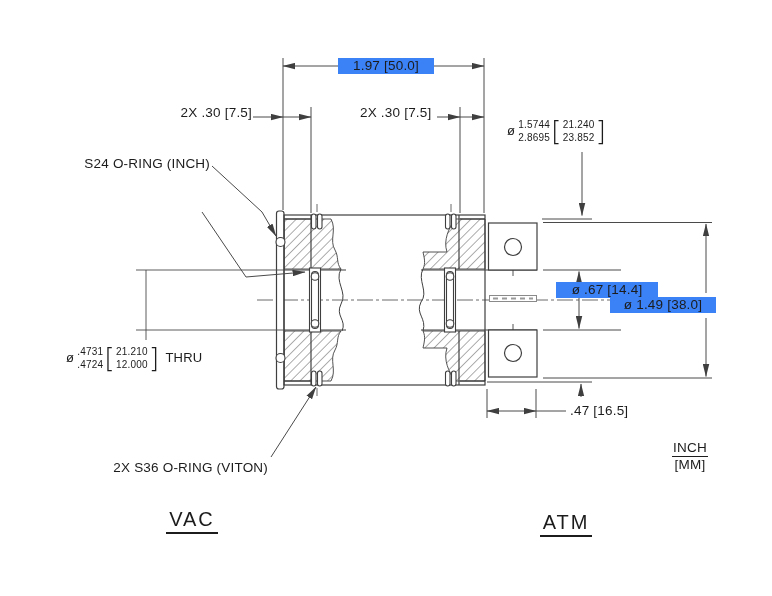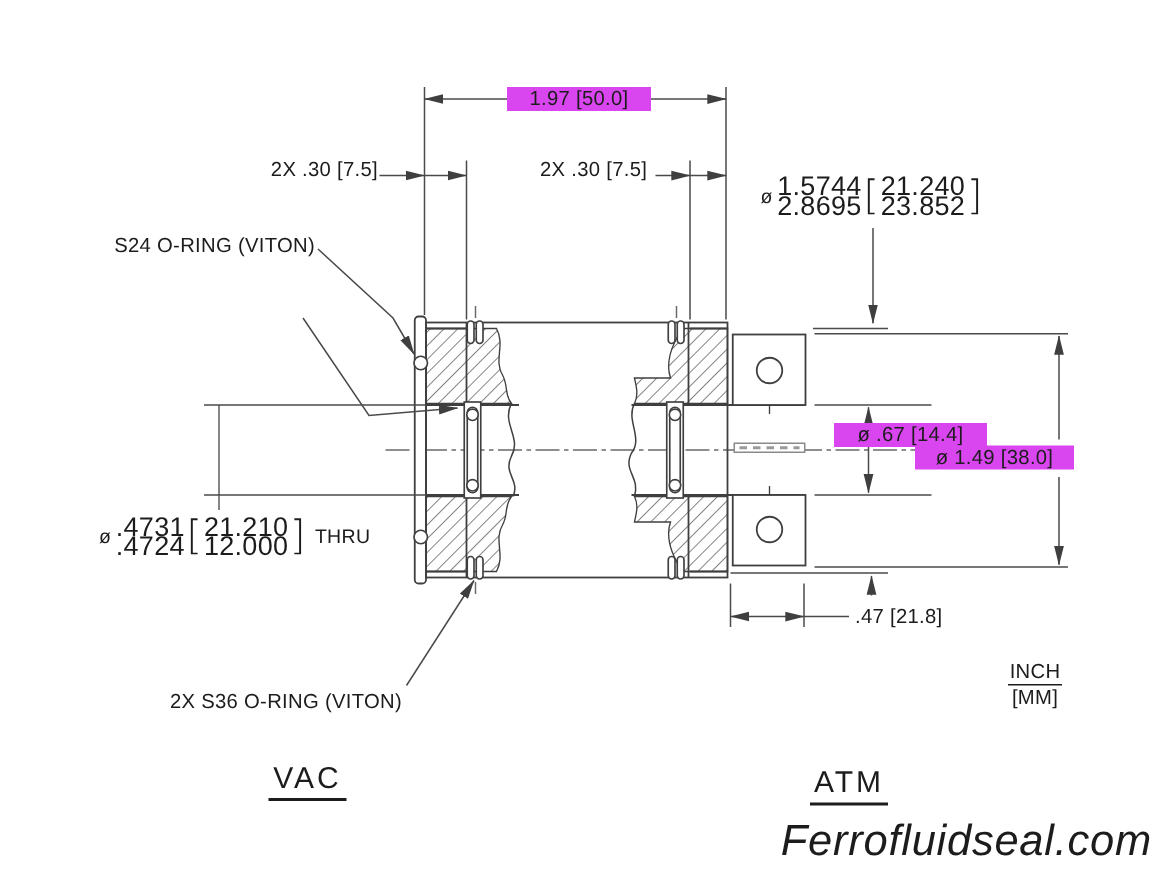--- a/index.html
+++ b/index.html
@@ -2,24 +2,24 @@
 <html><head>
 <meta charset="utf-8">
 <style>
   html,body{margin:0;padding:0;background:#fff;}
   .stage{position:relative;width:772px;height:596px;background:#ffffff;
          font-family:"Liberation Sans",sans-serif;color:#1c1c1c;overflow:hidden;}
   .stage svg{position:absolute;left:0;top:0;}
   .t{position:absolute;white-space:nowrap;font-size:13.5px;letter-spacing:.2px;line-height:16px;}
   .right{text-align:right;}
   .center{text-align:center;}
-  .bg{background:#d946ef;padding:0 3px;}
+  .bg{background:#3b82f6;padding:0 3px;}
   .dimblock{display:inline-flex;align-items:center;font-size:13px;}
   .dimblock .dia{margin-right:3px;font-size:13px;}
-  .stack{display:inline-flex;flex-direction:column;font-size:18px;line-height:13px;text-align:center;}
+  .stack{display:inline-flex;flex-direction:column;font-size:10px;line-height:13px;text-align:center;}
   .bk{font-size:27px;font-weight:300;line-height:27px;margin:0 1px;font-family:"DejaVu Sans",sans-serif;}
   .suffix{margin-left:5px;}
   .side-label{font-size:20px;letter-spacing:2px;}
   .side-label span{border-bottom:2px solid #1c1c1c;padding:0 3px 2px;}
   .units{font-size:13.5px;line-height:15px;}
   .units .top{border-bottom:1.5px solid #1c1c1c;display:inline-block;padding:0 1px 1px;}
   .watermark{font-size:29px;font-style:italic;letter-spacing:.5px;}
 </style>
 </head>
 <body>
@@ -159,50 +159,49 @@
       <span>2.8695</span>
     </span>
     <span class="bk">[</span>
     <span class="stack">
       <span>21.240</span>
       <span>23.852</span>
     </span>
     <span class="bk">]</span>
   </div>
 
-  <div class="t right" style="left:40px;top:156px;width:170px;">S24 O-RING (VITON)</div>
+  <div class="t right" style="left:40px;top:156px;width:170px;">S24 O-RING (INCH)</div>
   <div class="t right" style="left:84px;top:450px;width:184px;margin-top:10px;">2X S36 O-RING (VITON)</div>
 
   <div class="t center bg" style="left:556px;top:282px;width:96px;">ø .67 [14.4]</div>
   <div class="t center bg" style="left:610px;top:297px;width:100px;">ø 1.49 [38.0]</div>
 
   <div class="t dimblock" style="left:66px;top:344px;">
     <span class="dia">ø</span>
     <span class="stack">
       <span>.4731</span>
       <span>.4724</span>
     </span>
     <span class="bk">[</span>
     <span class="stack">
       <span>21.210</span>
       <span>12.000</span>
     </span>
     <span class="bk">]</span>
     <span class="suffix">THRU</span>
   </div>
 
-  <div class="t" style="left:570px;top:403px;width:80px;">.47 [21.8]</div>
+  <div class="t" style="left:570px;top:403px;width:80px;">.47 [16.5]</div>
 
   <div class="t units center" style="left:662px;top:440px;width:56px;">
     <span class="top">INCH</span><br>
     <span>[MM]</span>
   </div>
 
-  <div class="t side-label center" style="left:155px;top:511px;width:100px;">
+  <div class="t side-label center" style="left:142px;top:511px;width:100px;">
     <span>VAC</span>
   </div>
   <div class="t side-label center" style="left:516px;top:514px;width:100px;">
     <span>ATM</span>
   </div>
 
-  <div class="t watermark right" style="left:500px;top:553px;width:268px;">Ferrofluidseal.com</div>
 
 </div>
 
 </body></html>

